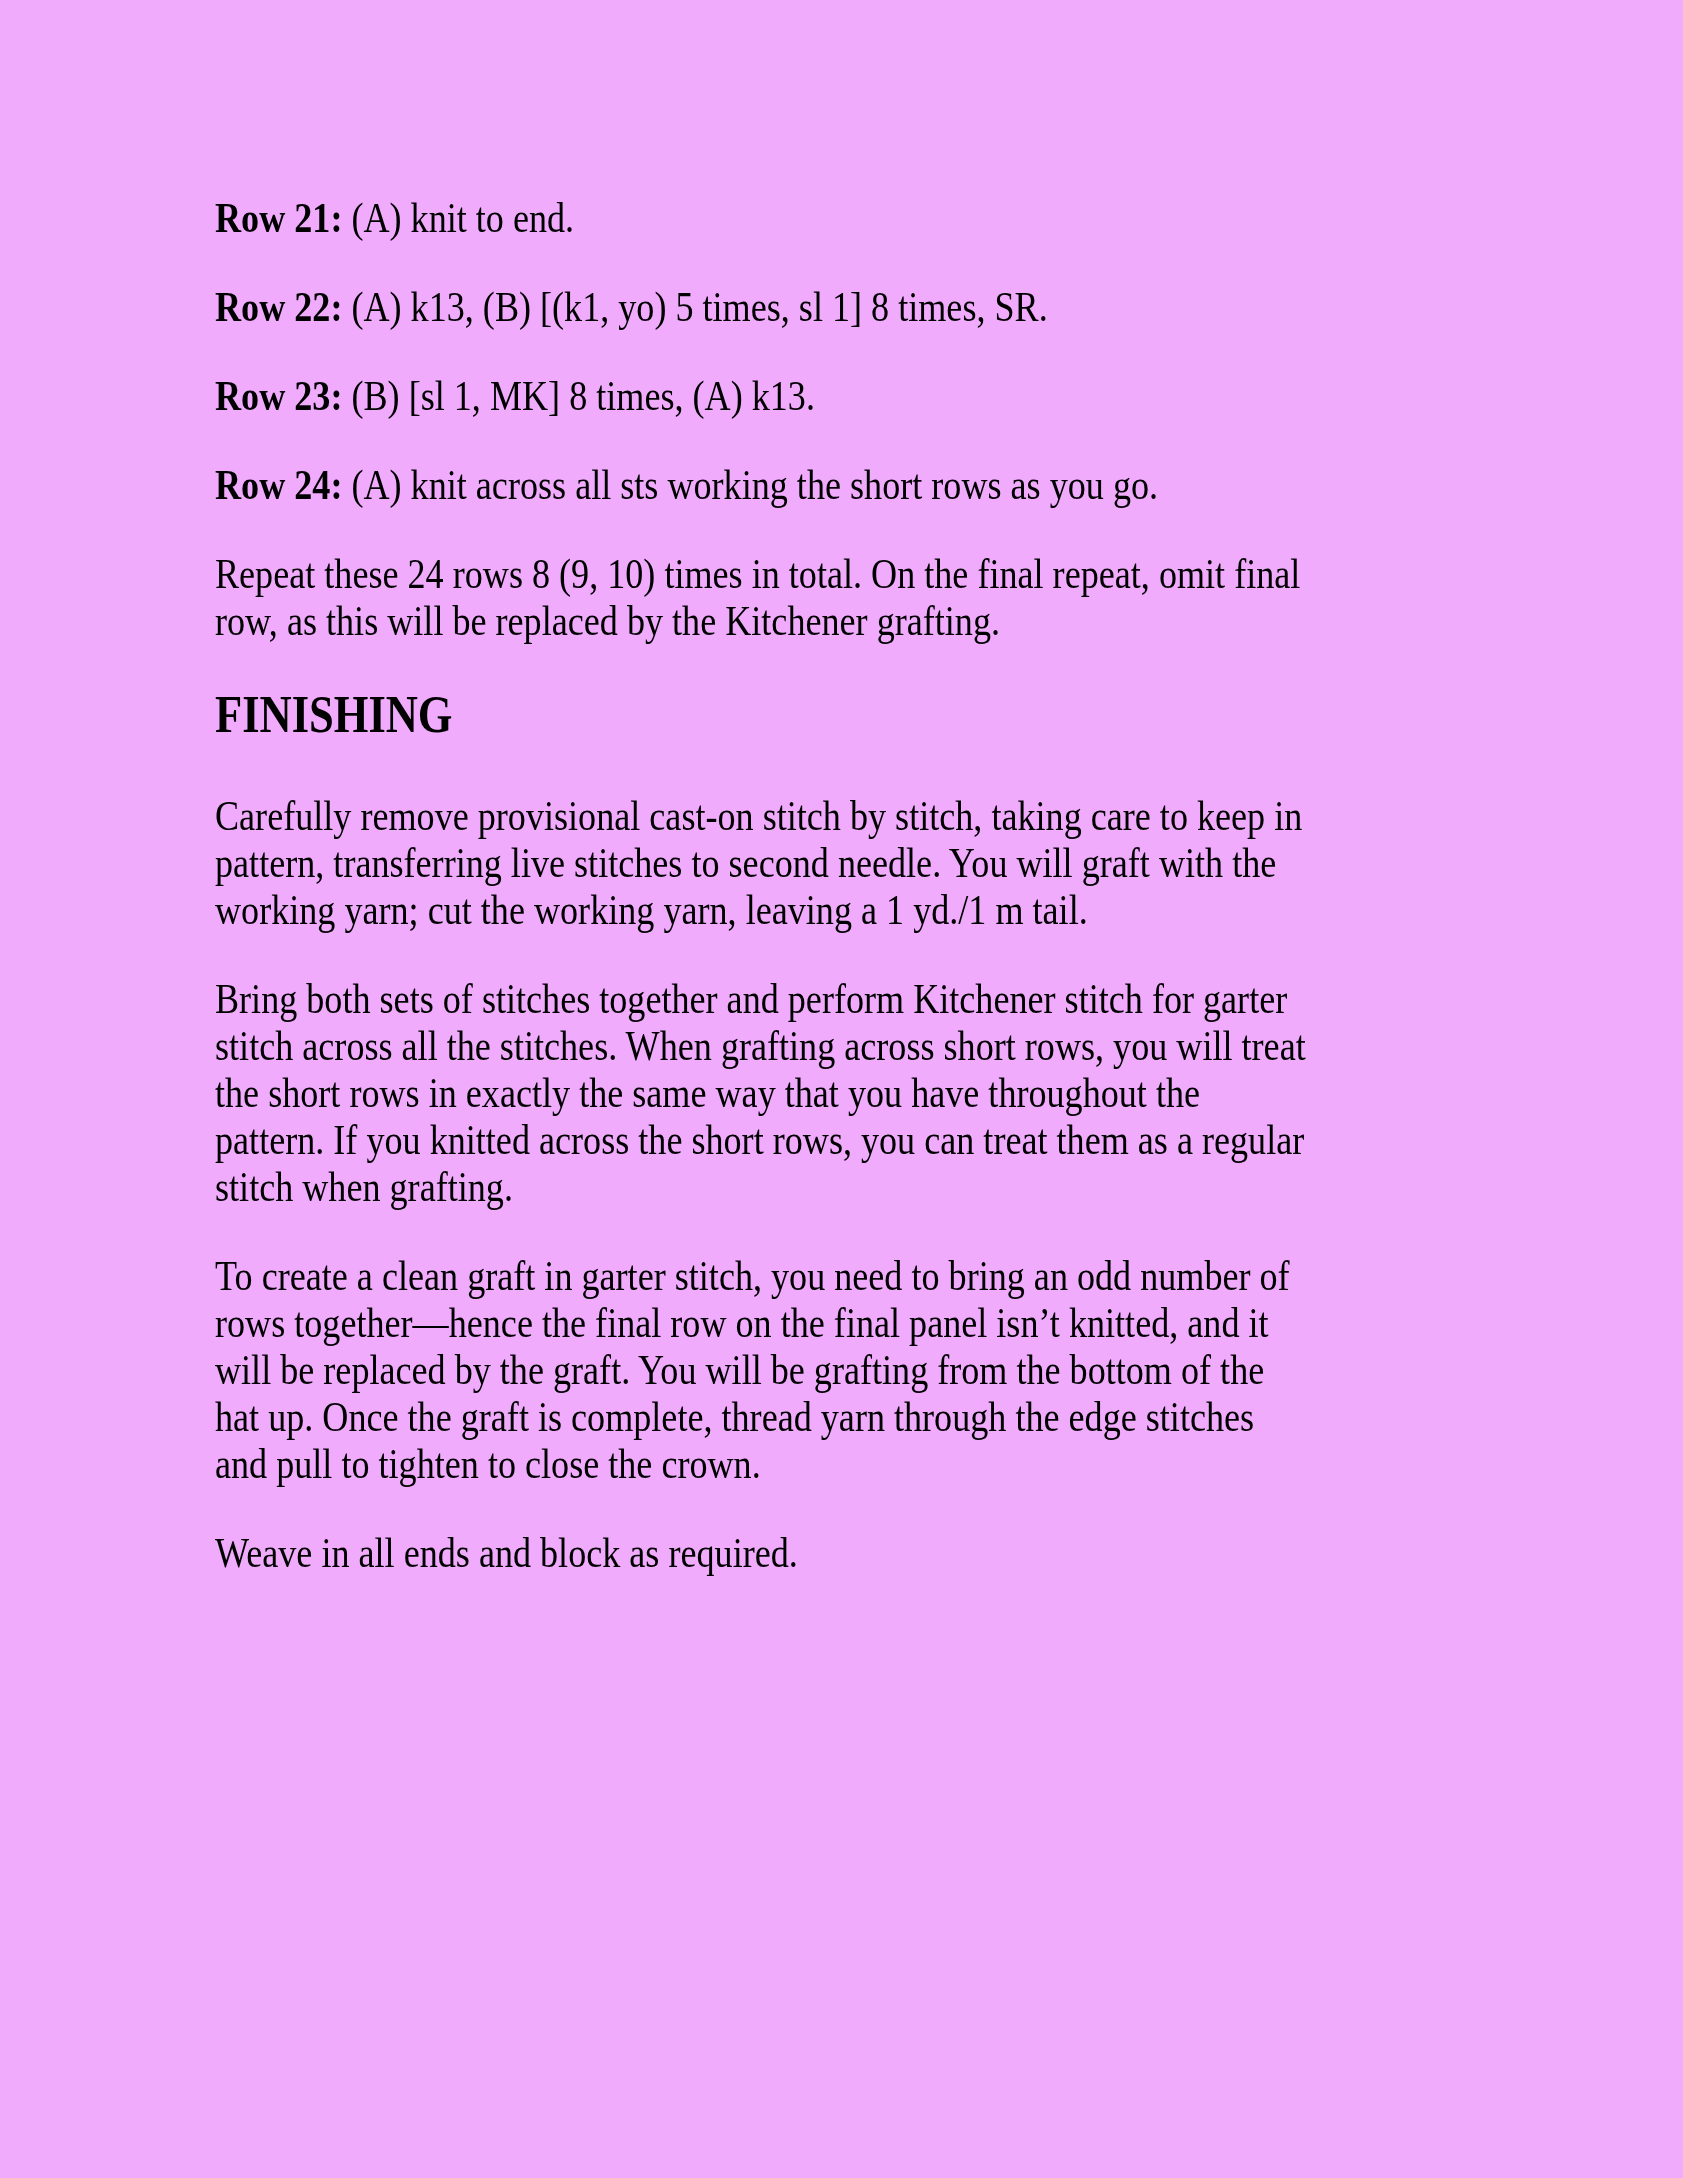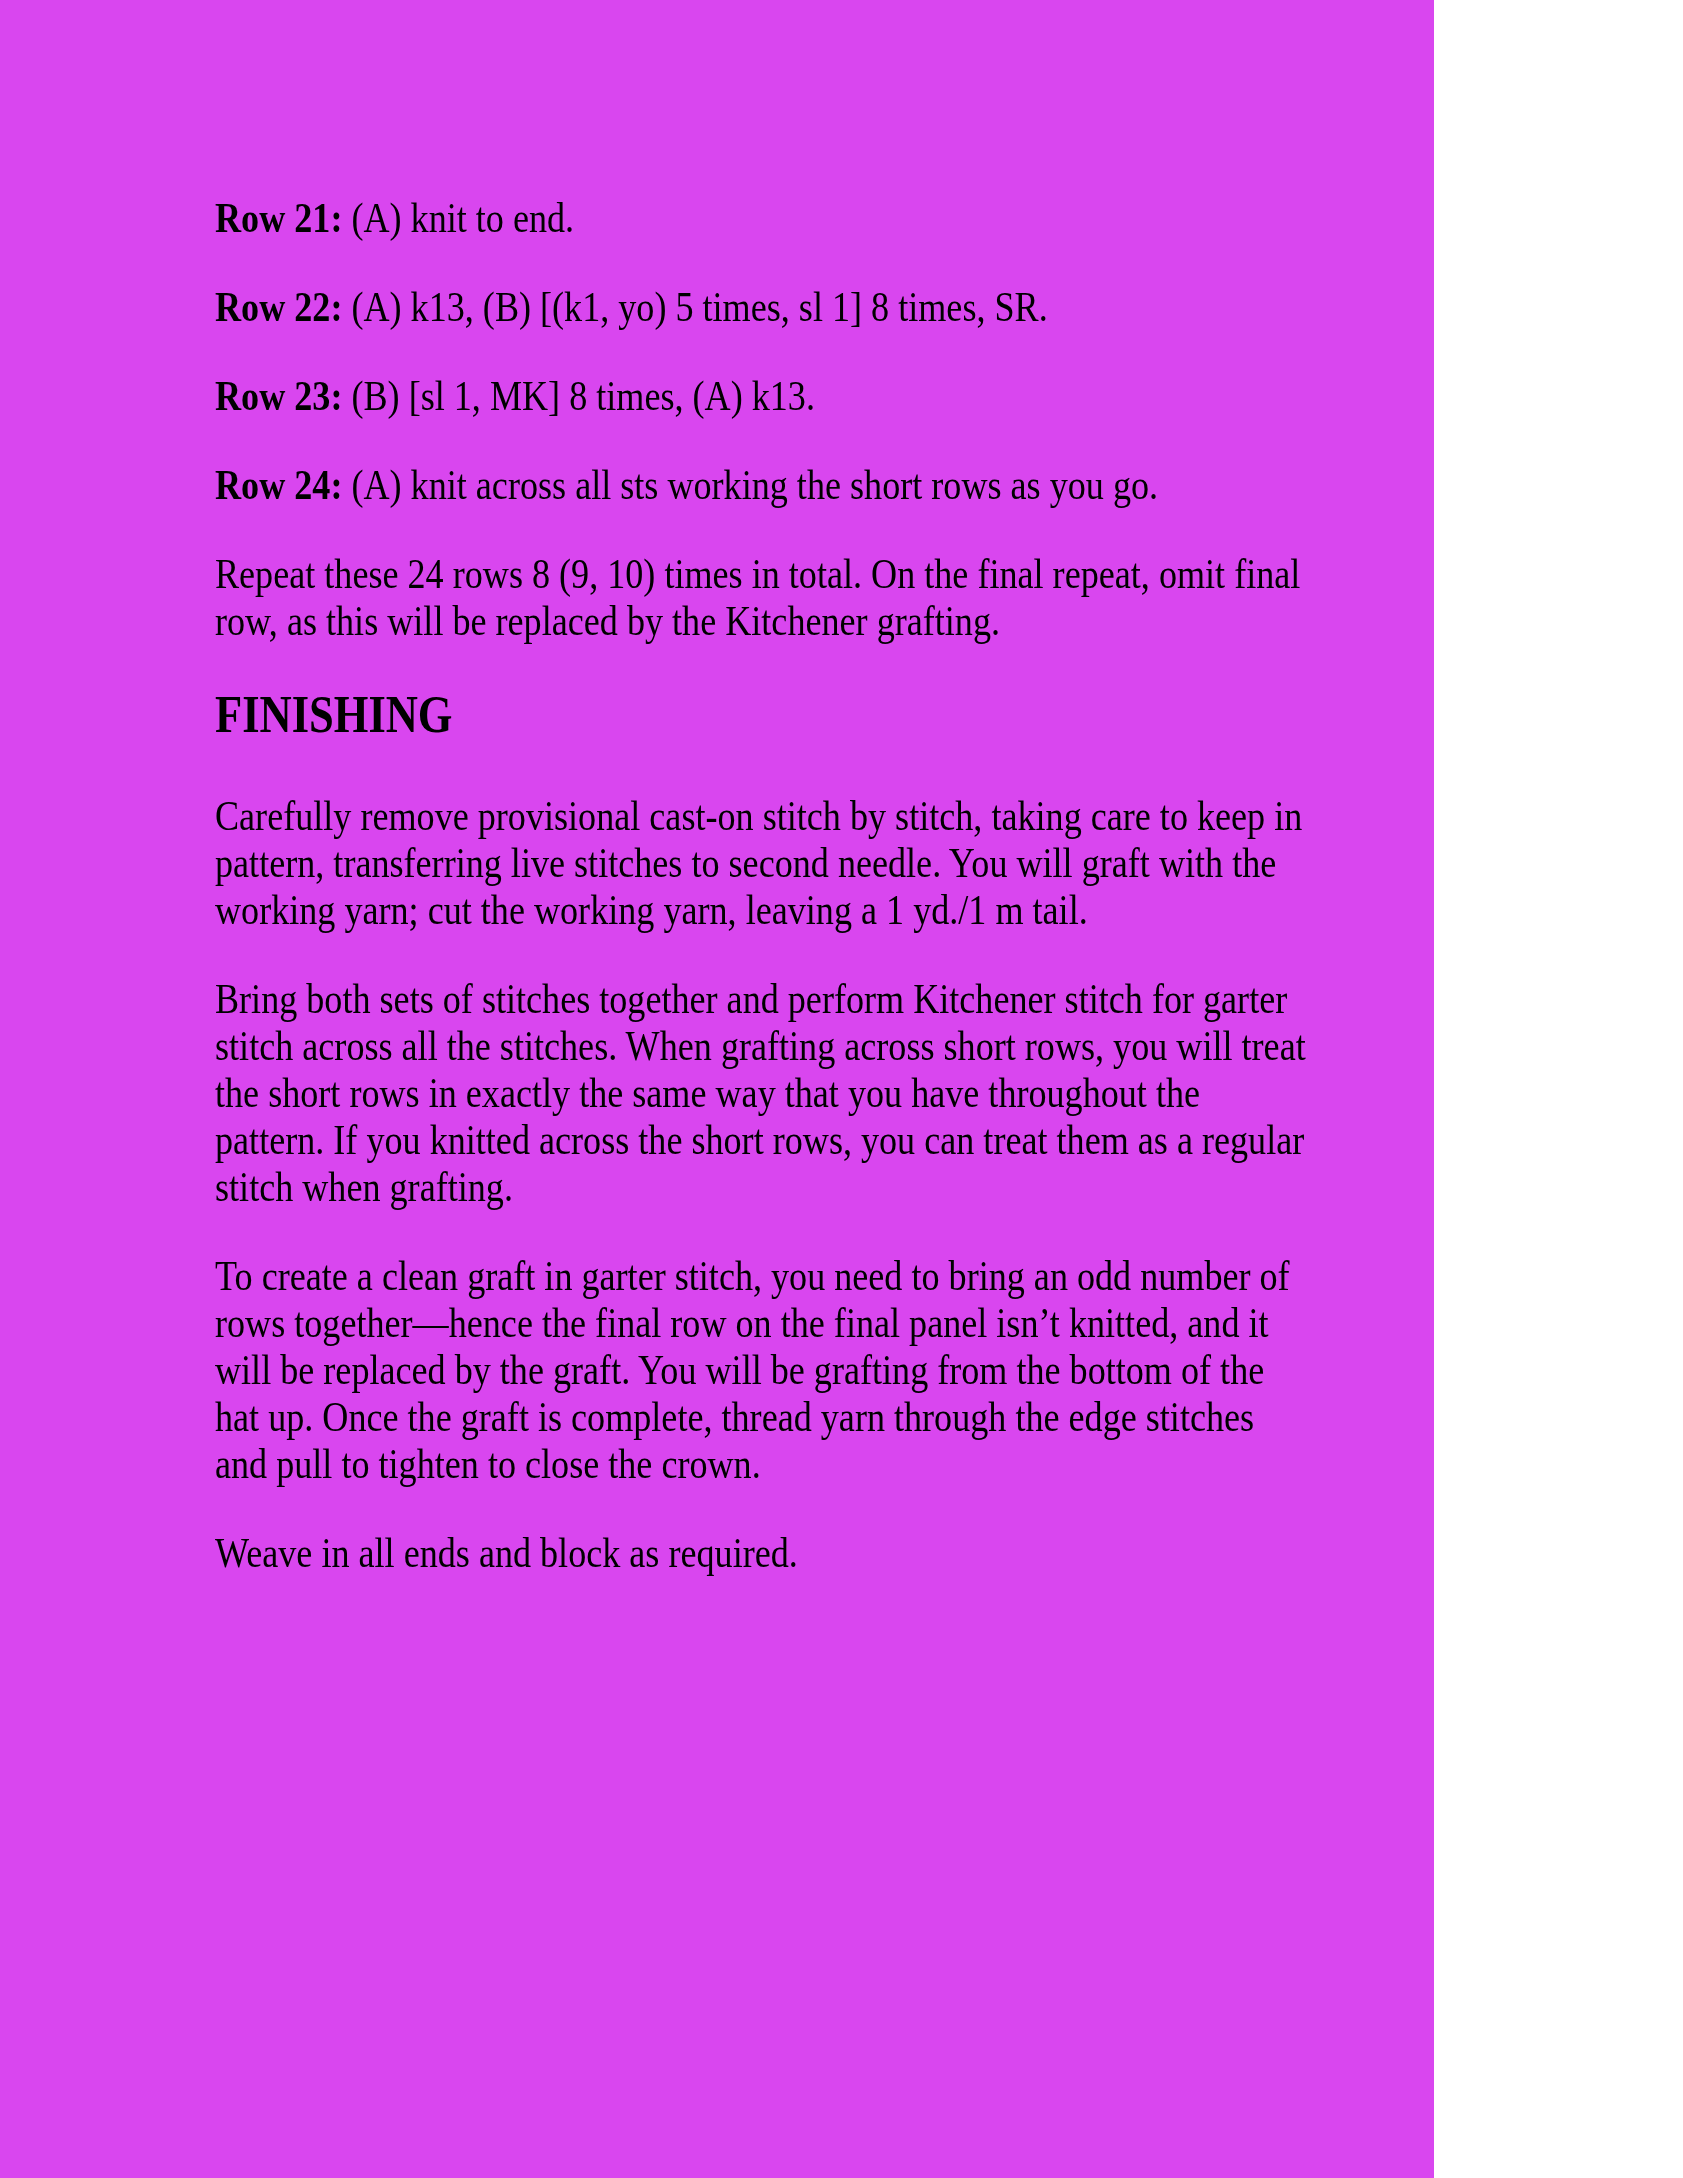--- a/index.html
+++ b/index.html
@@ -6,23 +6,23 @@
     margin: 0;
     padding: 0;
   }
   body {
     width: 1683px;
     height: 2178px;
     background: #ffffff;
   }
   .page {
     position: relative;
-    width: 1434px;
+    width: 1683px;
     height: 2178px;
-    background: #d946ef;
+    background: #f0abfc;
     color: #000000;
     overflow: hidden;
   }
   .content {
     position: absolute;
     left: 215px;
     top: 194px;
     width: 1742px;
     transform: scaleX(0.84);
     transform-origin: 0 0;

